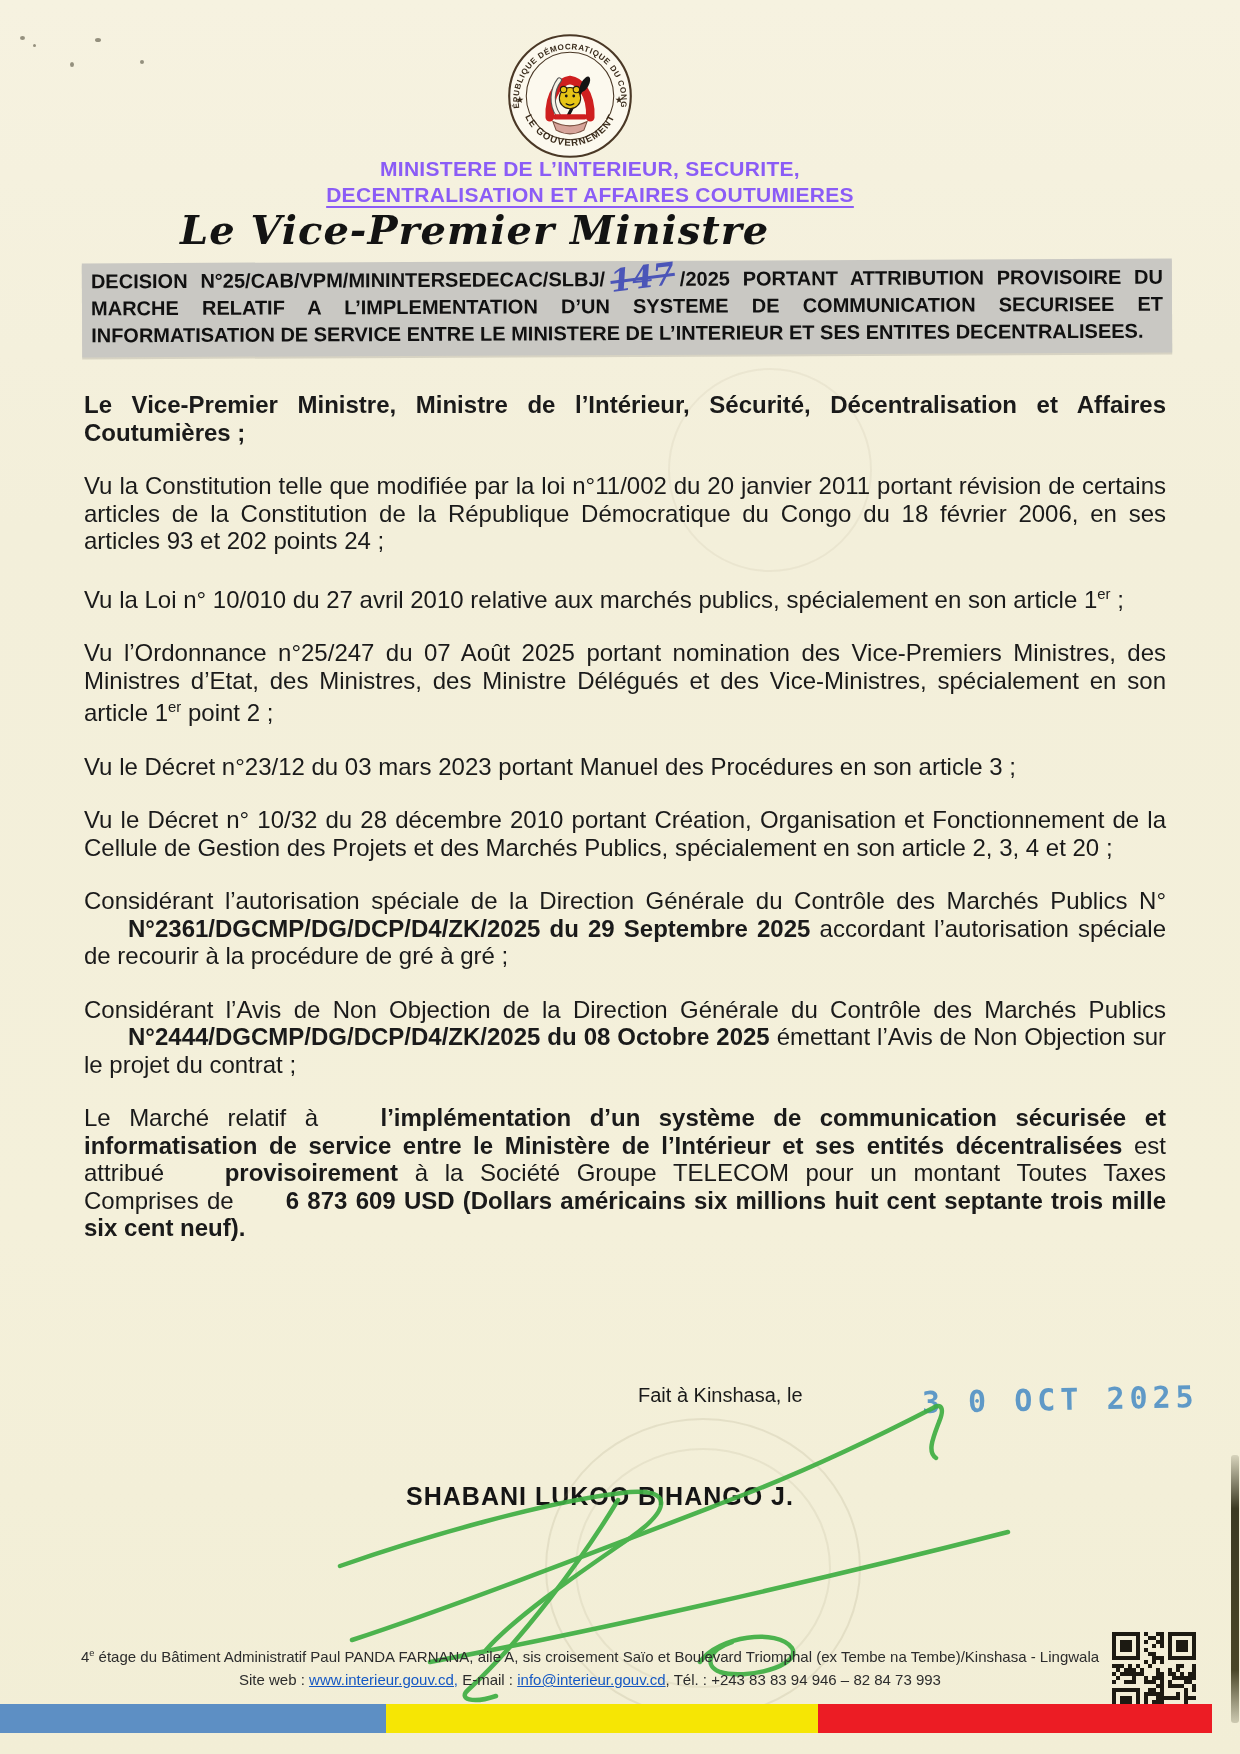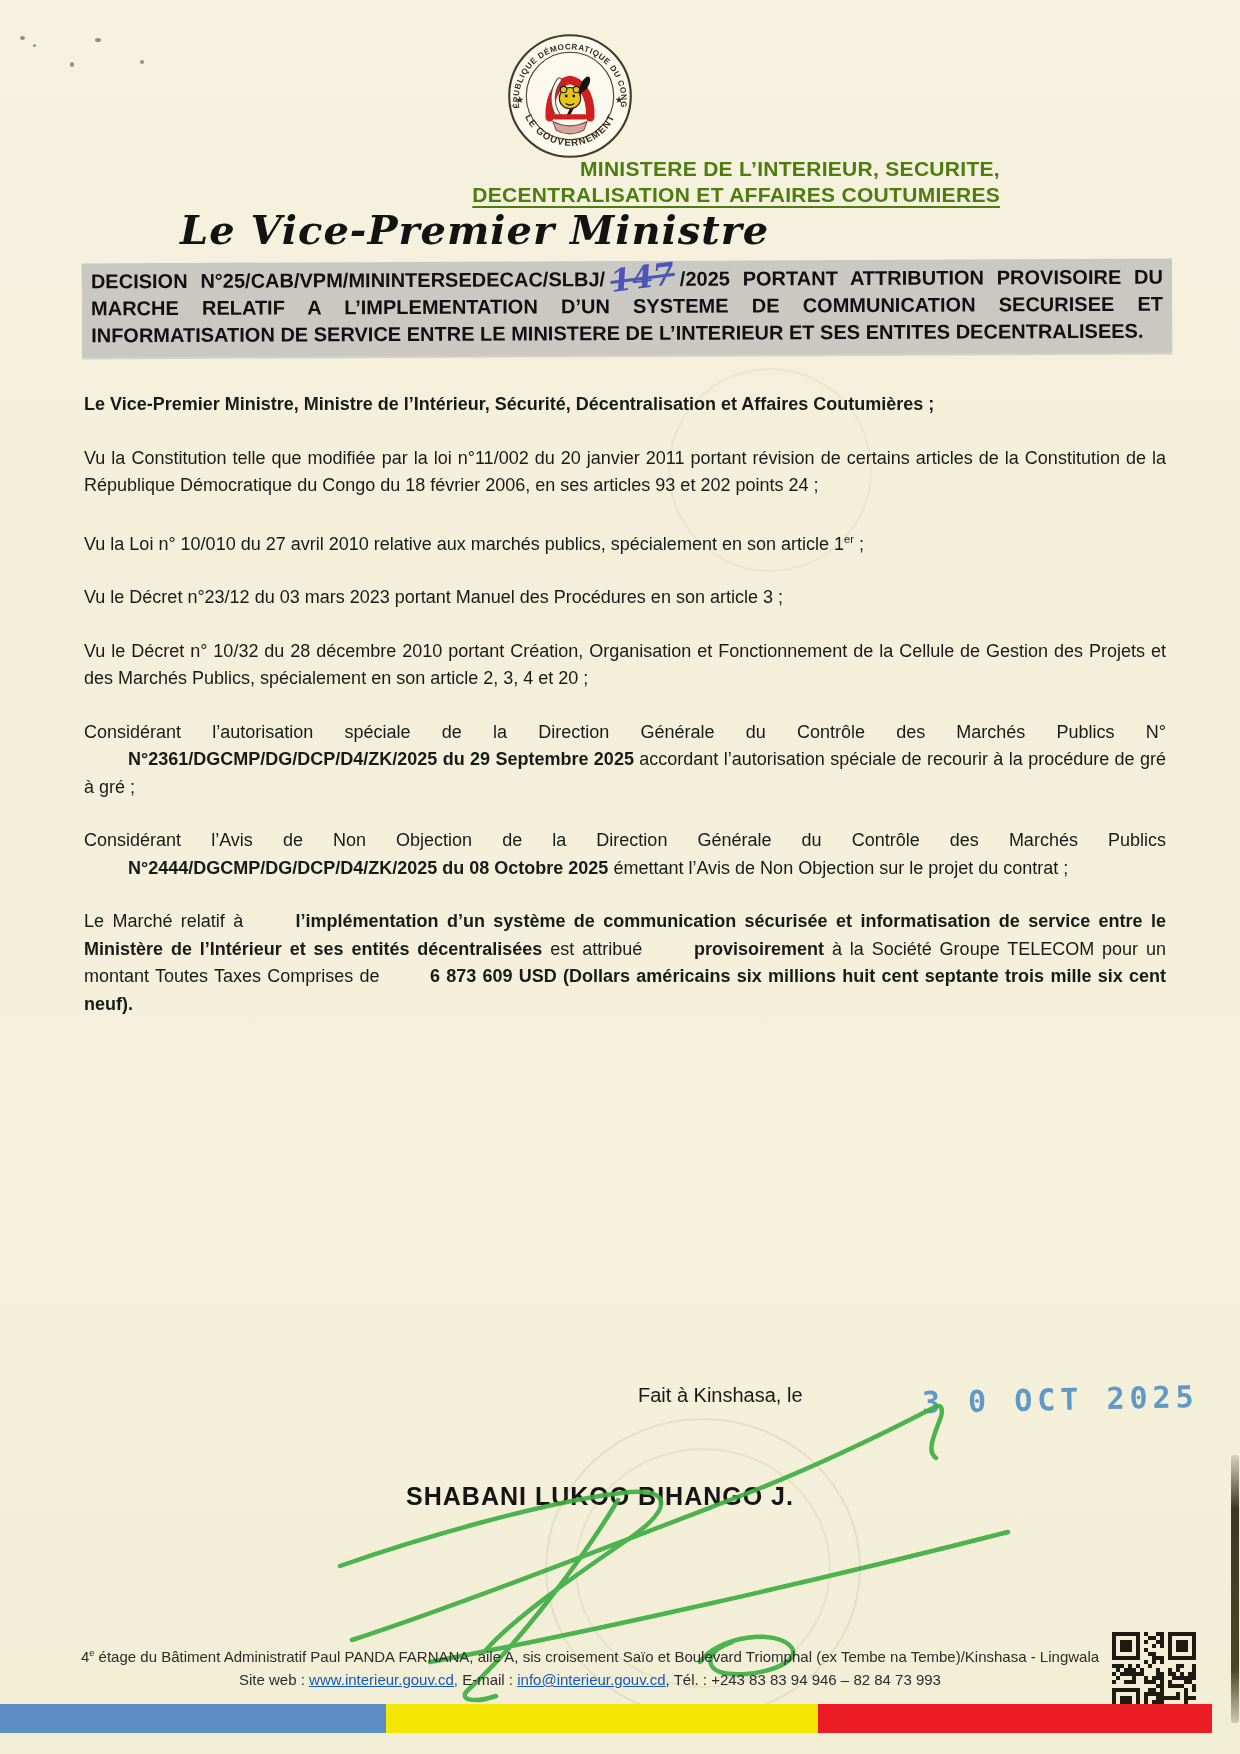--- a/index.html
+++ b/index.html
@@ -4,34 +4,34 @@
 <style>
   html,body{margin:0;padding:0;}
   body{
     width:1240px;height:1754px;position:relative;overflow:hidden;
     background:linear-gradient(180deg,#f6f2e0 0%,#f3efda 30%,#f4f0da 70%,#f2eed6 100%);
     font-family:"Liberation Sans",sans-serif;color:#1c1c1c;
   }
   .abs{position:absolute;}
   
   .seal{left:506px;top:32px;width:128px;height:128px;}
-  .ministry{left:180px;top:156px;width:820px;text-align:right;font-weight:bold;font-size:21px;line-height:26px;letter-spacing:.3px;color:#4d7c0f;}
+  .ministry{left:180px;top:156px;width:820px;text-align:center;font-weight:bold;font-size:21px;line-height:26px;letter-spacing:.3px;color:#8b5cf6;}
   .ministry .u2{text-decoration:underline;text-underline-offset:4px;text-decoration-thickness:2px;}
   .script-title{left:180px;top:206px;width:790px;text-align:left;
     font-family:"DejaVu Serif",serif;font-style:italic;font-weight:700;font-size:40px;color:#131313;letter-spacing:1px;}
   
   .decision-block{left:82px;top:261px;width:1072px;padding:5px 9px 8px 9px;
     background:var(--highlight-gray,#c9c8c3);
     font-weight:bold;font-size:20px;line-height:27px;text-align:justify;color:#111;
     transform:rotate(-.25deg);box-shadow:0 2px 0 rgba(160,158,150,.35);}
   .seg-hw{display:inline-block;font-family:"DejaVu Serif",serif;font-style:italic;font-weight:600;
     color:var(--handwriting-ink,#4b55b8);font-size:31px;line-height:0;margin:0 5px;
     transform:rotate(-7deg) translateY(2px);text-decoration:line-through;text-decoration-thickness:2.5px;}
   
-  .content{left:84px;top:391px;width:1082px;font-size:18px;line-height:27.5px;text-align:justify;color:#1a1a1a;}
+  .content{left:84px;top:391px;width:1082px;font-size:24px;line-height:27.5px;text-align:justify;color:#1a1a1a;}
   .content p{margin:0 0 26px 0;}
   .salutation{font-weight:bold;}
   .seg-b{font-weight:bold;margin-left:44px;}
   sup{font-size:.62em;}
   .article-heading{font-weight:bold;margin-bottom:18px !important;}
   .article-heading .u-heavy{text-decoration:underline;text-underline-offset:4px;text-decoration-thickness:2px;}
   
   .fait{left:638px;top:1384px;font-size:20px;color:#1a1a1a;}
   .stamp{left:922px;top:1382px;font-family:"DejaVu Sans Mono",monospace;font-weight:700;font-size:30px;
     letter-spacing:5px;color:var(--stamp-blue,#4b8ec5);opacity:.88;transform:rotate(-1.2deg);}
@@ -97,20 +97,21 @@
 <div class="abs script-title">Le Vice-Premier Ministre</div>
 
 <div class="abs decision-block"><span>DECISION N°25/CAB/VPM/MININTERSEDECAC/SLBJ/</span><span class="seg-hw">147</span><span>/2025 PORTANT ATTRIBUTION PROVISOIRE DU MARCHE RELATIF A L’IMPLEMENTATION D’UN SYSTEME DE COMMUNICATION SECURISEE ET INFORMATISATION DE SERVICE ENTRE LE MINISTERE DE L’INTERIEUR ET SES ENTITES DECENTRALISEES.</span></div>
 
 <div class="abs faint-stamp"></div>
 
 <div class="abs content">
   <p class="salutation">Le Vice-Premier Ministre, Ministre de l’Intérieur, Sécurité, Décentralisation et Affaires Coutumières ;</p>
   <p><span>Vu la Constitution telle que modifiée par la loi n°11/002 du 20 janvier 2011 portant révision de certains articles de la Constitution de la République Démocratique du Congo du 18 février 2006, en ses articles 93 et 202 points 24 ;</span></p>
   <p><span>Vu la Loi n° 10/010 du 27 avril 2010 relative aux marchés publics, spécialement en son article 1</span><sup>er</sup><span> ;</span></p>
+  <p><span>Vu l’Ordonnance n°25/247 du 07 Août 2025 portant nomination des Vice-Premiers Ministres, des Ministres d’Etat, des Ministres, des Ministre Délégués et des Vice-Ministres, spécialement en son article 1</span><sup>er</sup><span> point 2 ;</span></p>
   <p><span>Vu le Décret n°23/12 du 03 mars 2023 portant Manuel des Procédures en son article 3 ;</span></p>
   <p><span>Vu le Décret n° 10/32 du 28 décembre 2010 portant Création, Organisation et Fonctionnement de la Cellule de Gestion des Projets et des Marchés Publics, spécialement en son article 2, 3, 4 et 20 ;</span></p>
   <p><span>Considérant l’autorisation spéciale de la Direction Générale du Contrôle des Marchés Publics N° </span><span class="seg-b">N°2361/DGCMP/DG/DCP/D4/ZK/2025 du 29 Septembre 2025</span><span> accordant l’autorisation spéciale de recourir à la procédure de gré à gré ;</span></p>
   <p><span>Considérant l’Avis de Non Objection de la Direction Générale du Contrôle des Marchés Publics </span><span class="seg-b">N°2444/DGCMP/DG/DCP/D4/ZK/2025 du 08 Octobre 2025</span><span> émettant l’Avis de Non Objection sur le projet du contrat ;</span></p>
   <p><span>Le Marché  relatif à </span><span class="seg-b">l’implémentation d’un système de communication sécurisée et informatisation de service entre le Ministère de l’Intérieur et ses entités décentralisées</span><span> est attribué </span><span class="seg-b">provisoirement</span><span> à la Société Groupe TELECOM pour un montant Toutes Taxes Comprises de </span><span class="seg-b">6 873 609 USD (Dollars américains six millions huit cent septante trois mille six cent neuf).</span></p>
 </div>
 
 <div class="abs fait">Fait à Kinshasa, le</div>
 <div class="abs stamp">3 0 OCT 2025</div>
 <div class="abs signer">SHABANI LUKOO BIHANGO J.</div>

